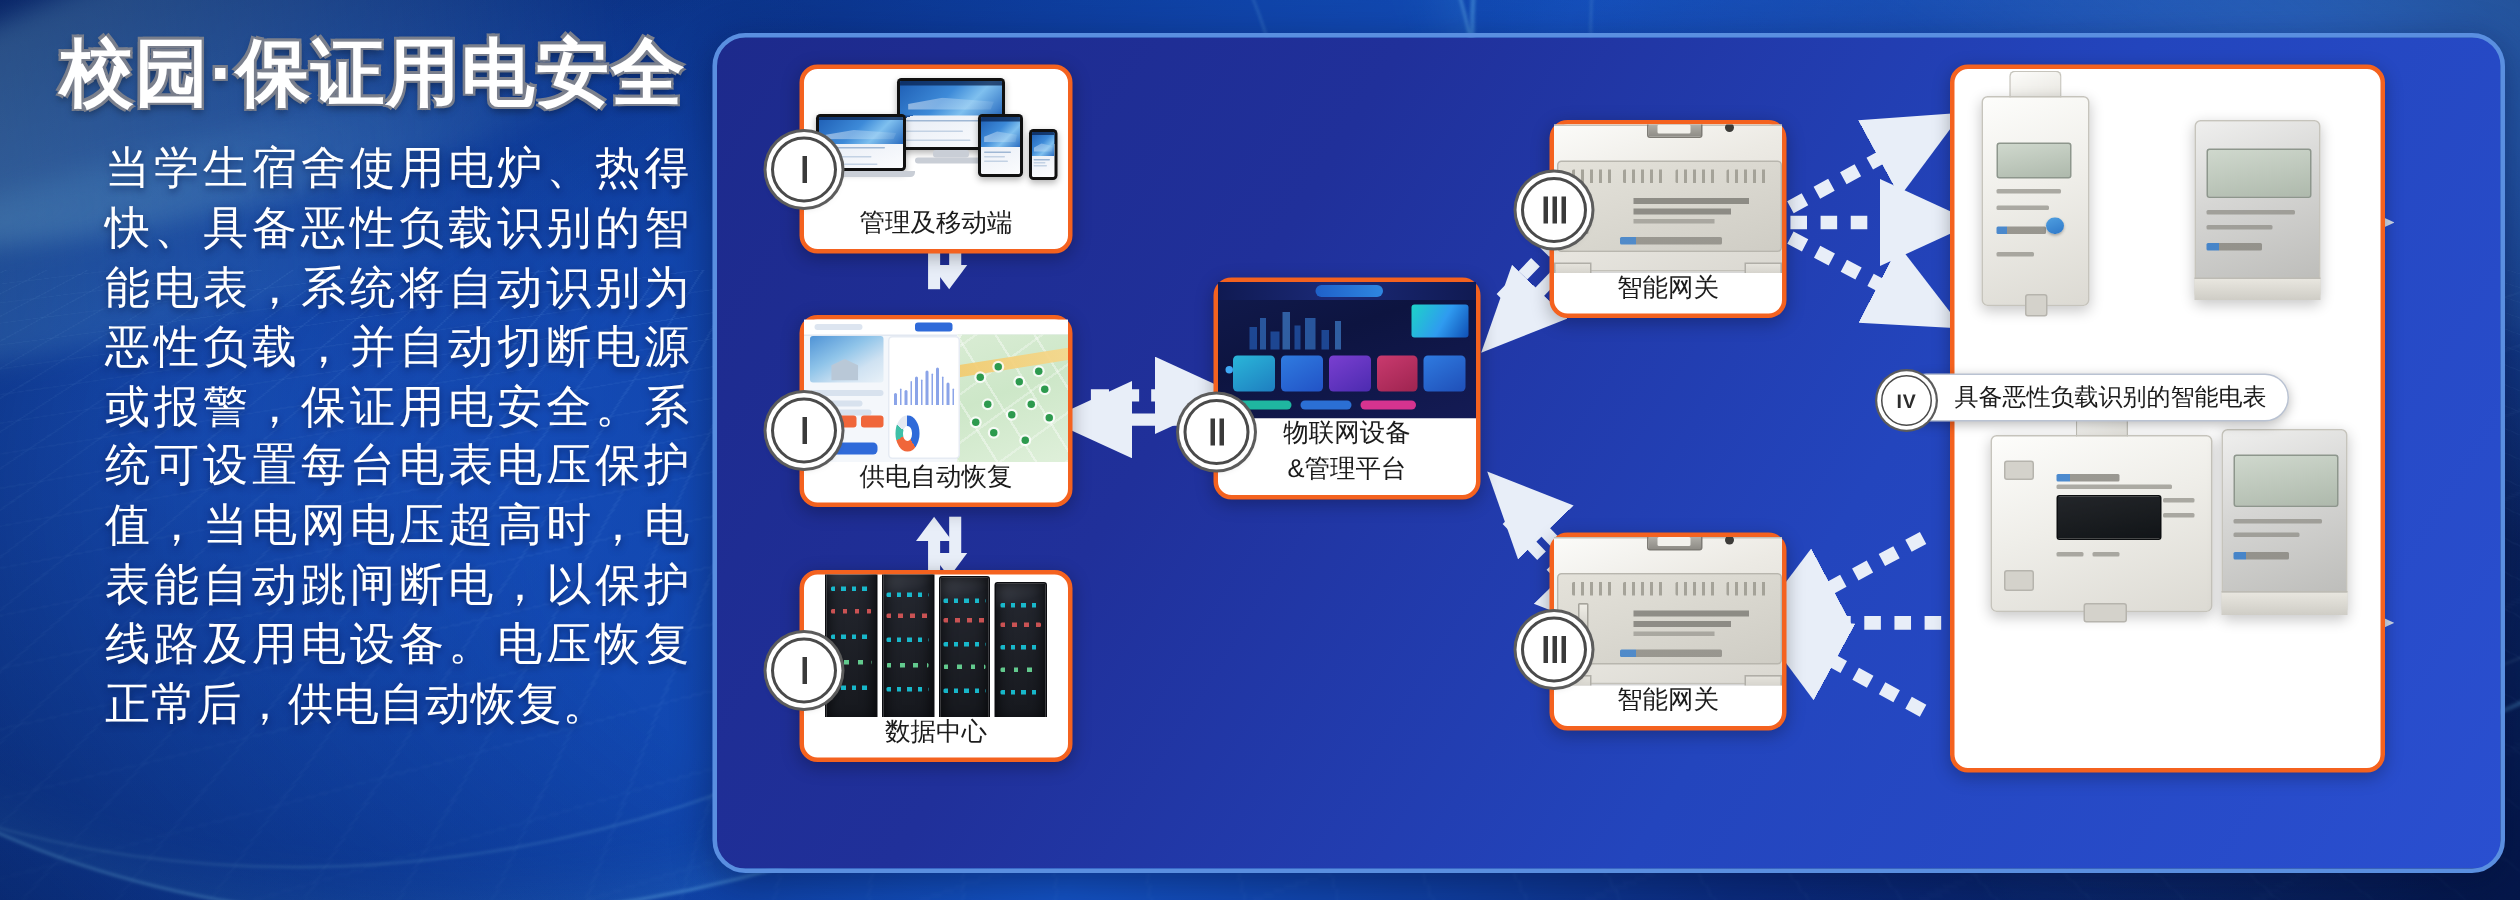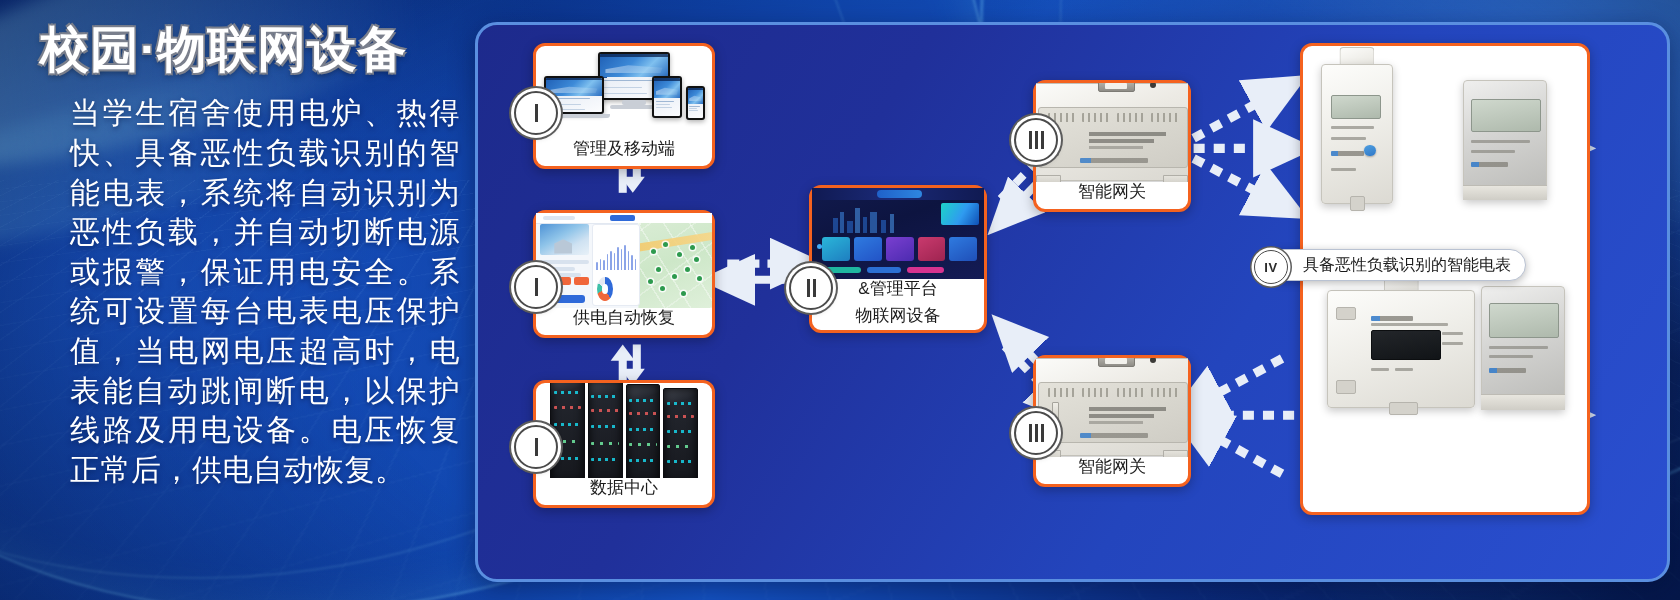--- a/index.html
+++ b/index.html
@@ -292,21 +292,21 @@
   <div class="bg-sweep sweep2"></div>
   <div class="bg-sweep sweep3"></div>
   <div class="bg-sweep sweep4"></div>
   <div class="beam beam1"></div>
   <div class="beam beam2"></div>
   <div class="beam beam3"></div>
   <div class="beam beam4"></div>
   <div class="vign"></div>
 
   <div class="left-col">
-    <div class="title">校园·物联网设备</div>
+    <div class="title">校园·保证用电安全</div>
     <div class="body-text">当学生宿舍使用电炉、热得快、具备恶性负载识别的智能电表，系统将自动识别为恶性负载，并自动切断电源或报警，保证用电安全。系统可设置每台电表电压保护值，当电网电压超高时，电表能自动跳闸断电，以保护线路及用电设备。电压恢复正常后，供电自动恢复。</div>
   </div>
 
   <div class="panel">
 
     <svg class="arrow-svg" viewBox="0 0 1183 548" preserveAspectRatio="none">
       <defs>
         <marker id="ah" markerWidth="7" markerHeight="7" refX="3.2" refY="3.2" orient="auto">
           <path d="M0,0 L7,3.2 L0,6.4 z" fill="#e8eef8"></path>
         </marker>
@@ -539,22 +539,22 @@
               <i></i>
               <i></i>
             </div>
           <div class="foot">
               <i></i>
               <i></i>
               <i></i>
             </div>
         </div>
       </div>
+      <div class="caption" style="padding-bottom:4px;">物联网设备</div>
       <div class="caption" style="padding-bottom:7px;">&amp;管理平台</div>
-      <div class="caption" style="padding-bottom:4px;">物联网设备</div>
     </div>
     <div class="badge" style="left:311px;top:241px;">
       <i></i>
         <i></i>
     </div>
 
     <div class="card" style="left:555px;top:55px;width:158px;height:132px;border-color:#f4621f;">
       <div class="art">
         <div class="gw">
           <div class="top"></div>

